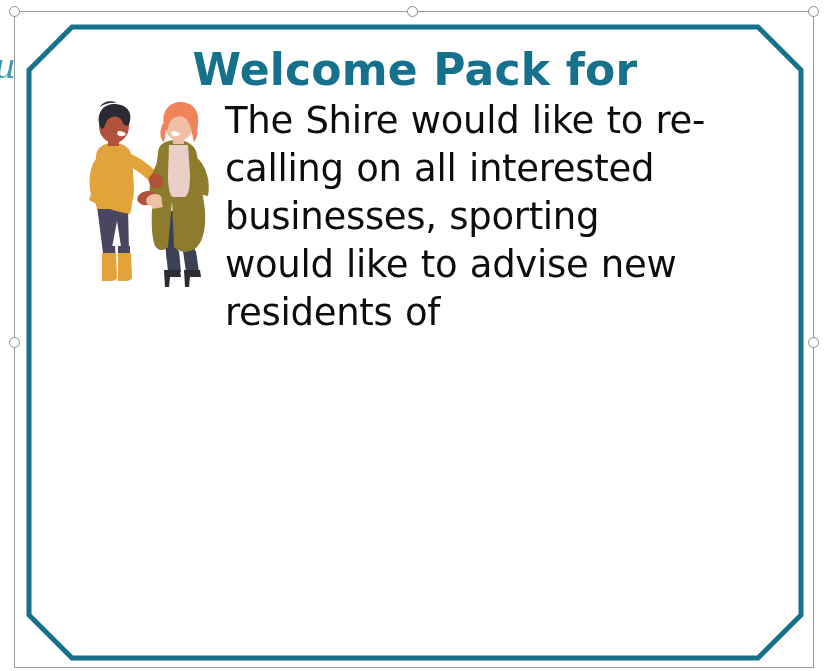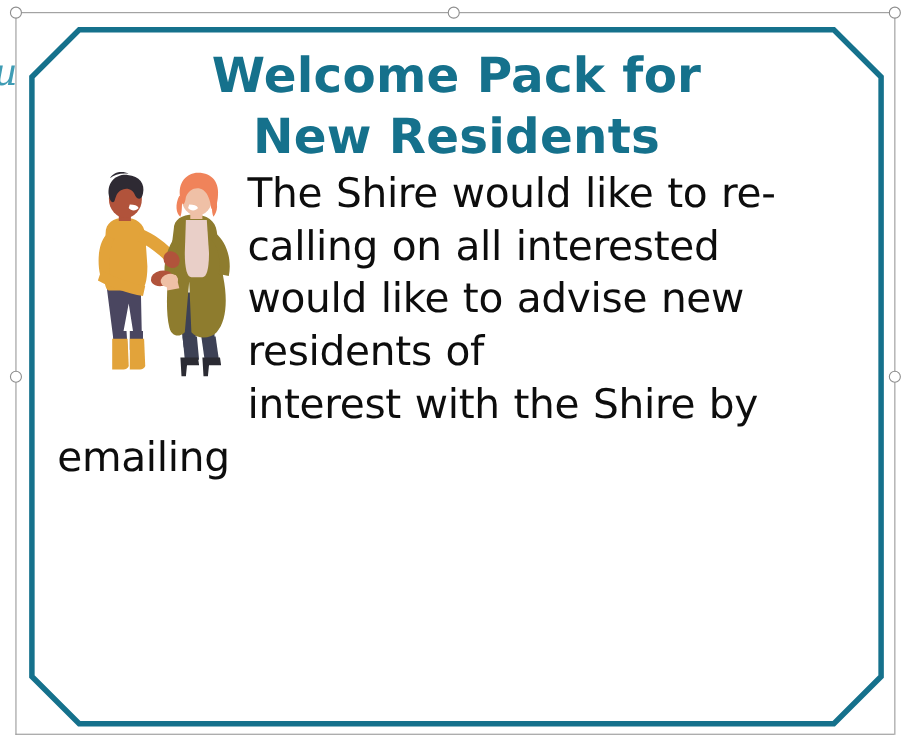--- a/index.html
+++ b/index.html
@@ -139,21 +139,20 @@
   <div id="flyer">
 
     <svg id="flyer-border" viewBox="0 0 778 637" preserveAspectRatio="none">
       <polygon points="46,3 732,3 775,46 775,591 732,634 46,634 3,591 3,46" fill="#ffffff" stroke="#15718C" stroke-width="5" stroke-linejoin="miter" vector-effect="non-scaling-stroke"></polygon>
     </svg>
 
     <div id="flyer-content">
 
       <h1 id="heading">
         <span class="hl">Welcome Pack for</span>
-        <span class="hl">New Residents</span>
       </h1>
 
       <div id="body-text">
 
         <div id="illustration">
           <svg viewBox="0 0 155 210" xmlns="http://www.w3.org/2000/svg">
 
             <path d="M31,105 L62,105 L63,152 L56,152 L51,120 L45,152 L37,152 Z" fill="#4A4660"></path>
             <path d="M37,145 L49,145 L50,162 L37,162 Z" fill="#4A4660"></path>
             <path d="M52,145 L64,145 L64,162 L52,162 Z" fill="#4A4660"></path>
@@ -206,19 +205,19 @@
             <path d="M98,24 C95,10 104,1 114,1 C127,1 134,10 132,24 C131,33 128,37 126,33 C125,26 123,20 119,17 C113,13 106,16 103,23 C102,30 100,33 98,24 Z" fill="#F0835A"></path>
             <path d="M97,22 C93,30 94,38 98,41 C100,36 99,29 100,24 Z" fill="#F0835A"></path>
             <path d="M128,20 C133,28 132,37 128,41 C126,36 127,29 126,24 Z" fill="#F0835A"></path>
 
             <path d="M106,30 C110,30 113,31 114,33 C112,36 107,36 105,33 Z" fill="#ffffff"></path>
           </svg>
         </div>
 
         <span class="ln">The Shire would like to re-</span>
         <span class="ln">calling on all interested</span>
+        <span class="ln">businesses, sporting</span>
         <span class="ln">would like to advise new residents of</span>
-        <span class="ln">interest with the Shire by emailing</span>
       </div>
 
     </div>
   </div>
 </div>
 
 </body></html>

